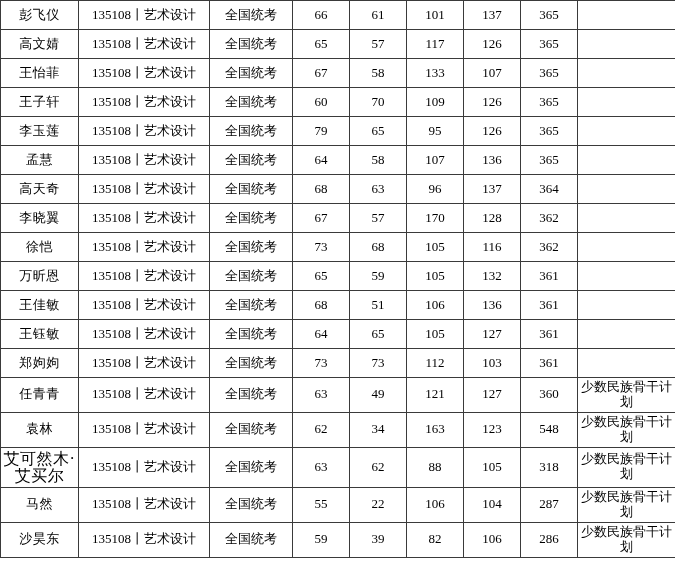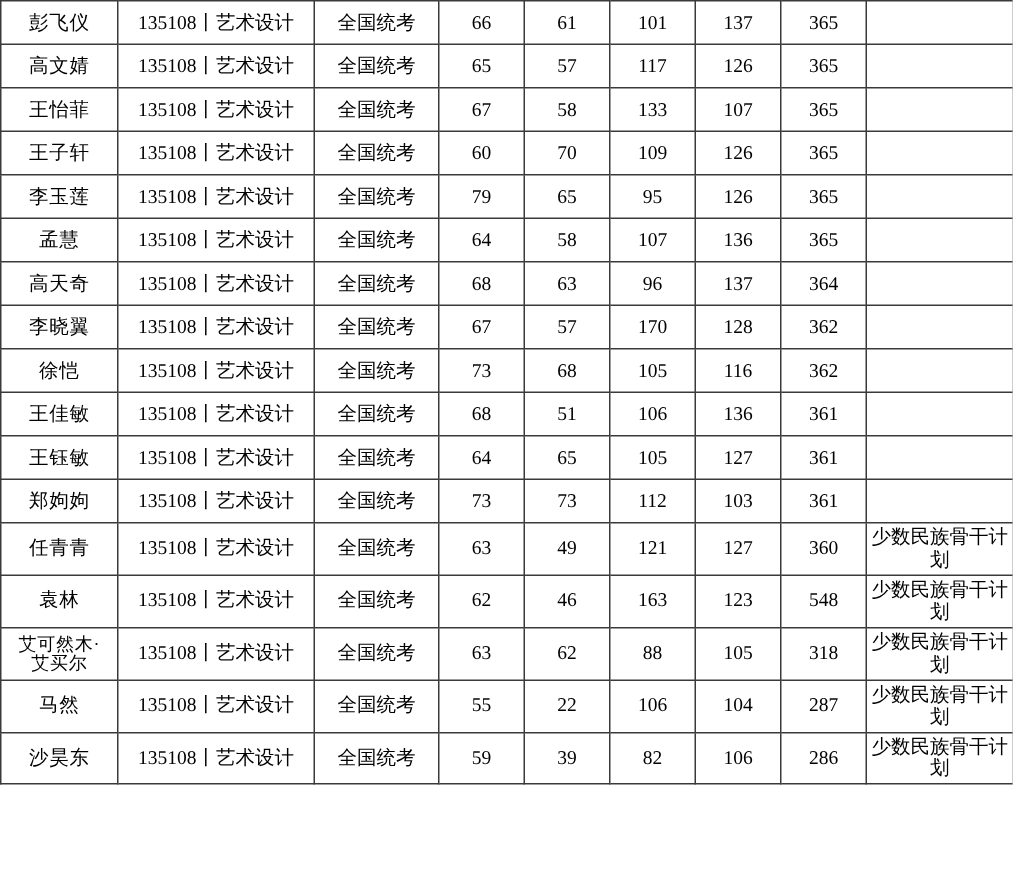--- a/index.html
+++ b/index.html
@@ -41,21 +41,21 @@
   col.c6 { width: 57px; }
   col.c7 { width: 57px; }
   col.c8 { width: 98px; }
 
   td.name { font-size: 13px; letter-spacing: 0.5px; }
   td.major { font-size: 13px; }
   td.exam { font-size: 13px; }
   td.num { font-size: 13px; font-family: "Liberation Serif", serif; }
   td.note { font-size: 13px; }
   td.empty { }
-  .name-wrap { display: block; font-size: 12px; line-height: 1.1; }
+  .name-wrap { display: block; font-size: 16px; line-height: 1.1; }
 </style>
 </head>
 <body>
 
 <table class="score-table">
   <colgroup>
     <col class="c0">
       <col class="c1">
       <col class="c2">
       <col class="c3">
@@ -159,20 +159,31 @@
         <td class="major">135108丨艺术设计</td>
         <td class="exam">全国统考</td>
         <td class="num">73</td>
         <td class="num">68</td>
         <td class="num">105</td>
         <td class="num">116</td>
         <td class="num">362</td>
         <td class="note empty"></td>
       </tr>
       <tr>
+        <td class="name">万昕恩</td>
+        <td class="major">135108丨艺术设计</td>
+        <td class="exam">全国统考</td>
+        <td class="num">65</td>
+        <td class="num">59</td>
+        <td class="num">105</td>
+        <td class="num">132</td>
+        <td class="num">361</td>
+        <td class="note empty"></td>
+      </tr>
+      <tr>
         <td class="name">王佳敏</td>
         <td class="major">135108丨艺术设计</td>
         <td class="exam">全国统考</td>
         <td class="num">68</td>
         <td class="num">51</td>
         <td class="num">106</td>
         <td class="num">136</td>
         <td class="num">361</td>
         <td class="note empty"></td>
       </tr>
@@ -207,21 +218,21 @@
         <td class="num">121</td>
         <td class="num">127</td>
         <td class="num">360</td>
         <td class="note">少数民族骨干计划</td>
       </tr>
       <tr>
         <td class="name">袁林</td>
         <td class="major">135108丨艺术设计</td>
         <td class="exam">全国统考</td>
         <td class="num">62</td>
-        <td class="num">46</td>
+        <td class="num">34</td>
         <td class="num">163</td>
         <td class="num">123</td>
         <td class="num">548</td>
         <td class="note">少数民族骨干计划</td>
       </tr>
       <tr>
         <td class="name name-long">
           <span class="name-wrap">艾可然木·<br>艾买尔</span>
         </td>
         <td class="major">135108丨艺术设计</td>

